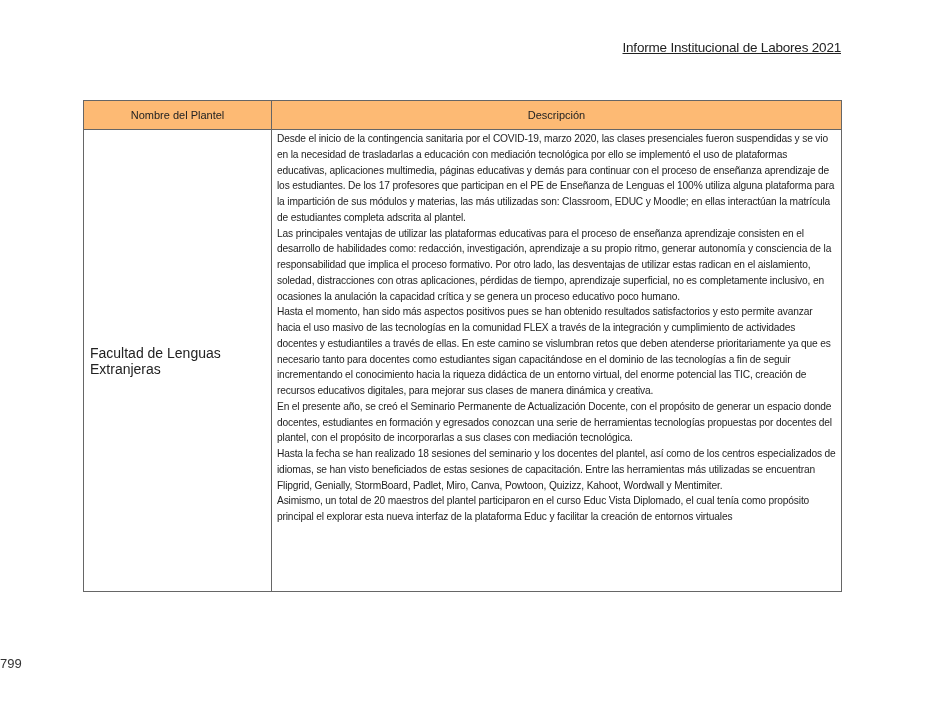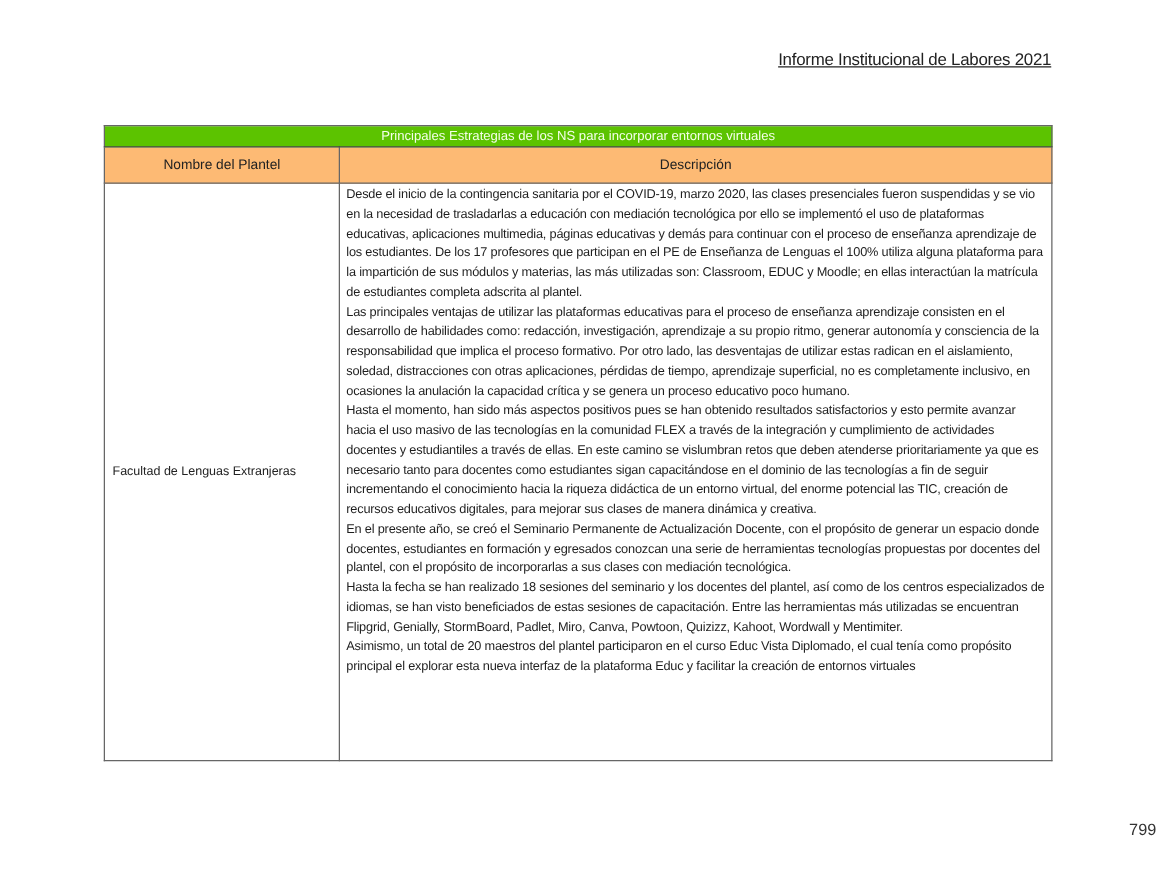--- a/index.html
+++ b/index.html
@@ -21,48 +21,45 @@
     background: #5cc300; color: #f4ffe8; font-weight: normal;
     font-size: 10.5px; height: 16px; line-height: 16px; text-align: center;
     border-bottom: 1.5px solid #4a4a4a;
   }
   .head-row th {
     background: #fdba74; font-weight: normal; font-size: 11px;
     height: 28px; text-align: center; color: #222;
   }
   .col-name { width: 188px; }
   .name-cell {
-    font-size: 10px; padding-left: 6px !important; vertical-align: middle;
+    font-size: 14px; padding-left: 6px !important; vertical-align: middle;
     color: #222;
   }
   .desc-cell {
     font-size: 10.2px; line-height: 15.75px; vertical-align: top;
     padding: 1px 4px 0 5px !important; color: #1e1e1e; letter-spacing: -0.15px;
     height: 460px; overflow: hidden; margin-top: 32px;
   }
   .desc-cell p { margin: 0; }
   .page-number {
-    position: absolute; top: 656px; left: 0; width: 925px; text-align: right;
+    position: absolute; top: 656px; left: 0; width: 925px; text-align: left;
     font-size: 13px; color: #333;
   }
 </style>
 </head>
 <body>
 
 <div class="page-header">Informe Institucional de Labores 2021</div>
 
 <table class="tbl">
   <colgroup>
     <col class="col-name">
     <col>
   </colgroup>
   <tbody>
-      <tr class="title-row">
-    <th colspan="2">Principales Estrategias de los NS para incorporar entornos virtuales</th>
-  </tr>
   <tr class="head-row">
     <th>Nombre del Plantel</th>
     <th>Descripción</th>
   </tr>
   <tr>
     <td class="name-cell">Facultad de Lenguas Extranjeras</td>
     <td class="desc-cell">
       <p>Desde el inicio de la contingencia sanitaria por el COVID-19, marzo 2020, las clases presenciales fueron suspendidas y se vio en la necesidad de trasladarlas a educación con mediación tecnológica por ello se implementó el uso de plataformas educativas, aplicaciones multimedia, páginas educativas y demás para continuar con el proceso de enseñanza aprendizaje de los estudiantes. De los 17 profesores que participan en el PE de Enseñanza de Lenguas el 100% utiliza alguna plataforma para la impartición de sus módulos y materias, las más utilizadas son: Classroom, EDUC y Moodle; en ellas interactúan la matrícula de estudiantes completa adscrita al plantel.</p>
       <p>Las principales ventajas de utilizar las plataformas educativas para el proceso de enseñanza aprendizaje consisten en el desarrollo de habilidades como: redacción, investigación, aprendizaje a su propio ritmo, generar autonomía y consciencia de la responsabilidad que implica el proceso formativo. Por otro lado, las desventajas de utilizar estas radican en el aislamiento, soledad, distracciones con otras aplicaciones, pérdidas de tiempo, aprendizaje superficial, no es completamente inclusivo, en ocasiones la anulación la capacidad crítica y se genera un proceso educativo poco humano.</p>
       <p>Hasta el momento, han sido más aspectos positivos pues se han obtenido resultados satisfactorios y esto permite avanzar hacia el uso masivo de las tecnologías en la comunidad FLEX a través de la integración y cumplimiento de actividades docentes y estudiantiles a través de ellas. En este camino se vislumbran retos que deben atenderse prioritariamente ya que es necesario tanto para docentes como estudiantes sigan capacitándose en el dominio de las tecnologías a fin de seguir incrementando el conocimiento hacia la riqueza didáctica de un entorno virtual, del enorme potencial las TIC, creación de recursos educativos digitales, para mejorar sus clases de manera dinámica y creativa.</p>

